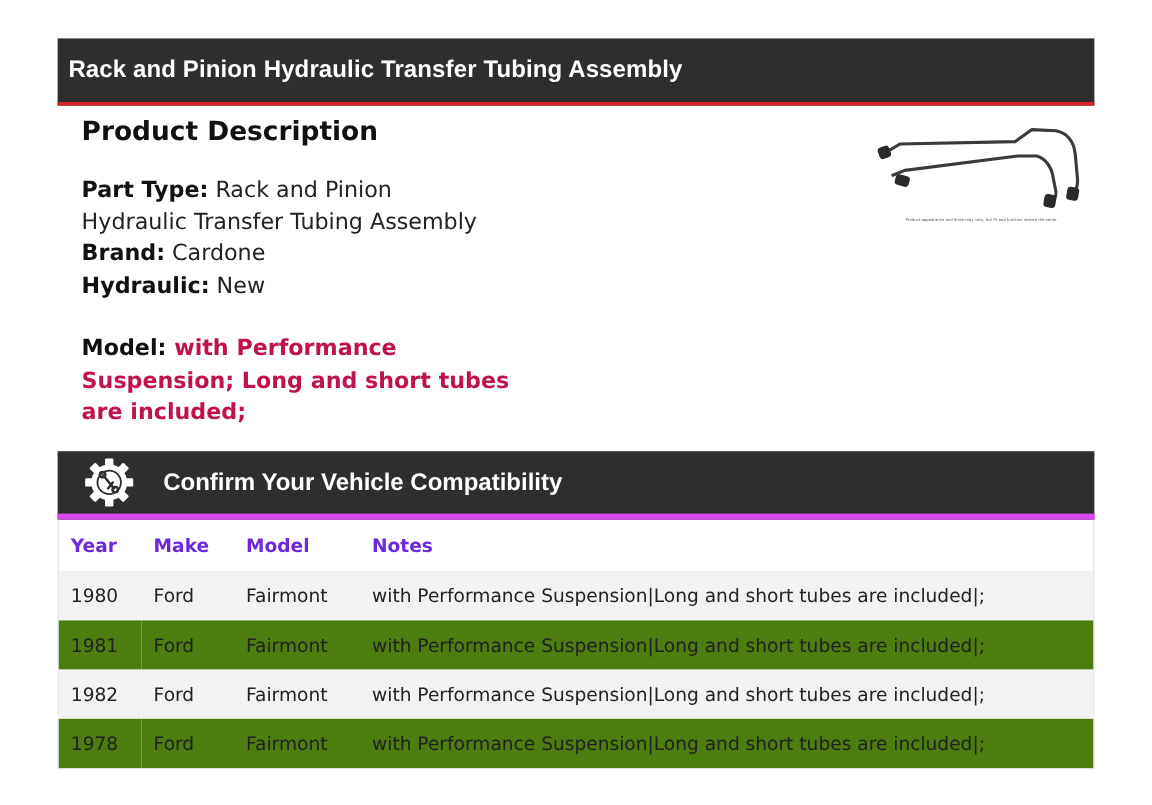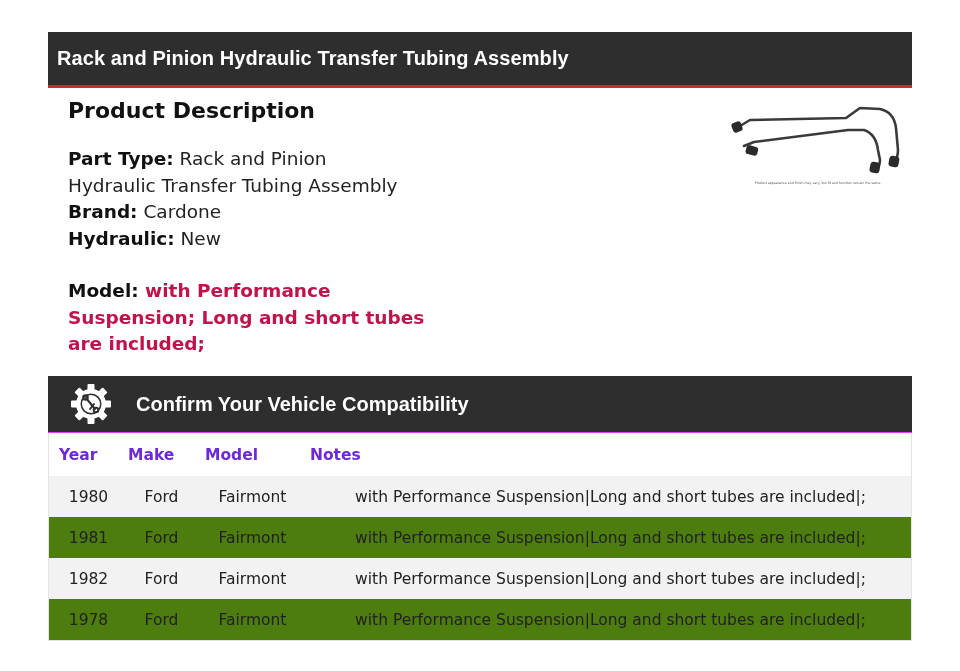--- a/index.html
+++ b/index.html
@@ -79,21 +79,21 @@
       width: 180px;
       height: 88px;
     }
     .compat-bar {
       position: absolute;
       left: 48px;
       top: 376px;
       width: 864px;
       height: 57px;
       background: #2e2e2e;
-      border-bottom: 1px solid #d946ef;
+      border-bottom: 5px solid #d946ef;
       box-sizing: border-box;
       display: flex;
       align-items: center;
     }
     .compat-bar .gear {
       width: 44px;
       height: 44px;
       margin-left: 21px;
       margin-right: 23px;
     }
@@ -122,21 +122,20 @@
     th {
       text-align: left;
       font-weight: bold;
       height: 43px;
       padding: 0 0 0 10px;
       color: #6d28d9;
     }
     td {
       height: 41px;
       padding: 0 0 0 10px;
-      text-align: center;
     }
     tr.odd td { background: #f2f2f2; }
     tr.even td { background: #4d7c0f; }
     .c-year { width: 59px; }
     .c-make { width: 67px; }
     .c-model { width: 95px; margin-top: 19px; }
   </style>
 </head>
 <body>
 

